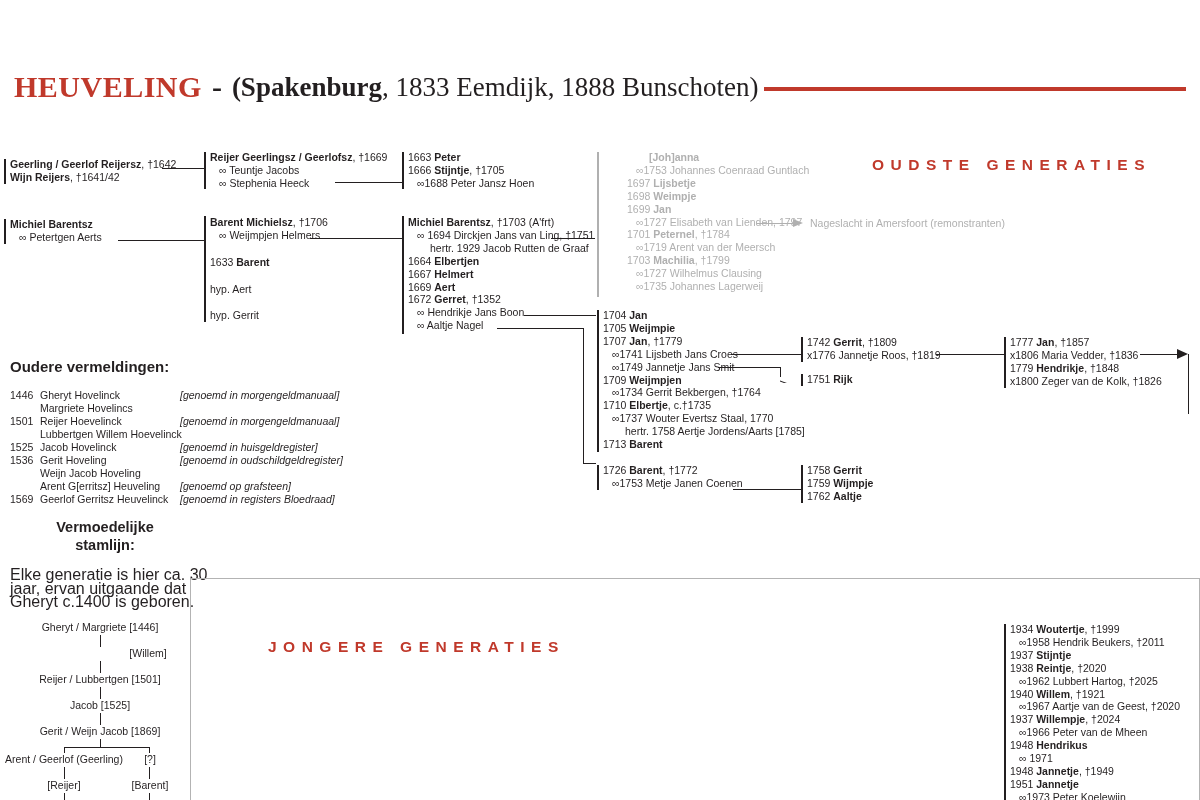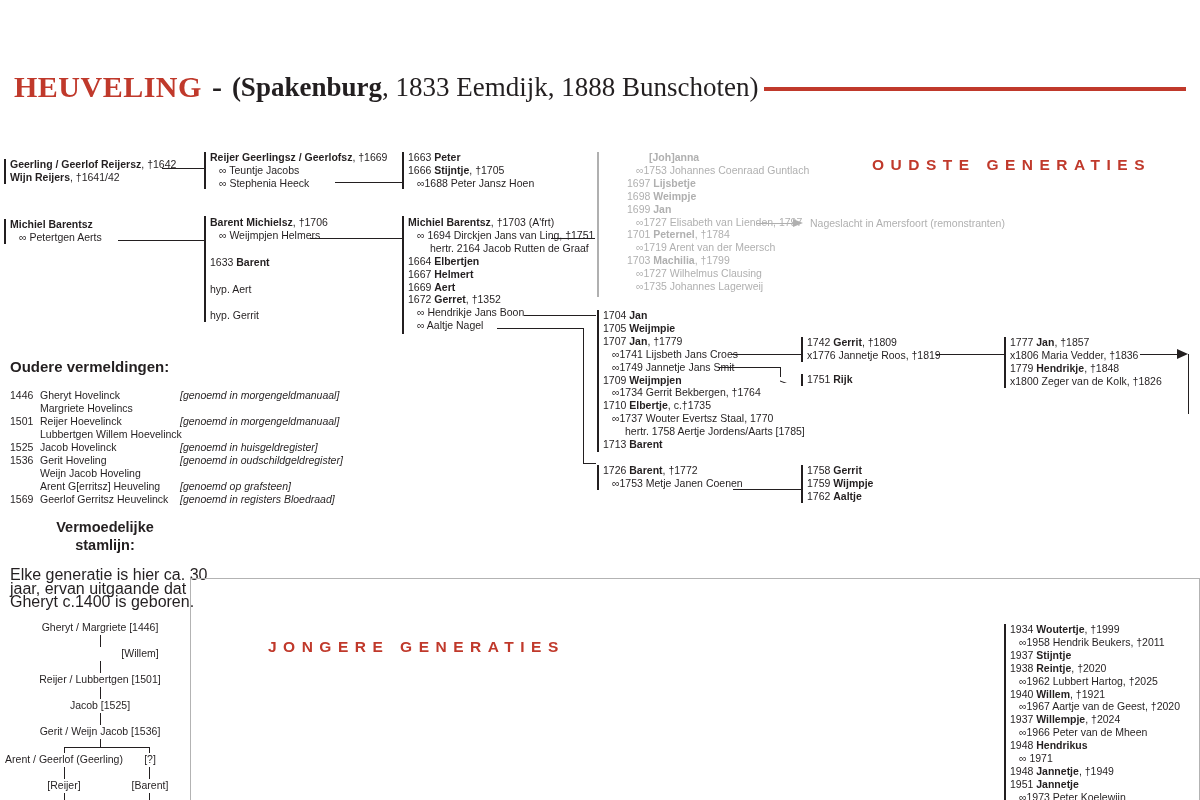--- a/index.html
+++ b/index.html
@@ -136,21 +136,21 @@
   <div class="abs block" style="left:408px;top:151px;">
     <span class="ln"><span class="yr">1663 </span><span class="nm">Peter</span><span class="yr"></span></span>
     <span class="ln"><span class="yr">1666 </span><span class="nm">Stijntje</span><span class="yr">, †1705</span></span>
     <span class="ln ind"><span class="sp">∞1688 Peter Jansz Hoen</span></span>
   </div>
 
   <div class="abs vbar" style="left:402px;top:216px;height:118px;"></div>
   <div class="abs block" style="left:408px;top:216px;">
     <span class="ln"><span class="nm">Michiel Barentsz</span><span class="yr">, †1703 (A'frt)</span></span>
     <span class="ln ind"><span class="sp">∞ 1694 Dirckjen Jans van Ling, †1751</span></span>
-    <span class="ln ind2"><span class="sp">hertr. 2164 Jacob Rutten de Graaf</span></span>
+    <span class="ln ind2"><span class="sp">hertr. 1929 Jacob Rutten de Graaf</span></span>
     <span class="ln"><span class="yr">1664 </span><span class="nm">Elbertjen</span><span class="yr"></span></span>
     <span class="ln"><span class="yr">1667 </span><span class="nm">Helmert</span><span class="yr"></span></span>
     <span class="ln"><span class="yr">1669 </span><span class="nm">Aert</span><span class="yr"></span></span>
     <span class="ln"><span class="yr">1672 </span><span class="nm">Gerret</span><span class="yr">, †1352</span></span>
     <span class="ln ind"><span class="sp">∞ Hendrikje Jans Boon</span></span>
     <span class="ln ind"><span class="sp">∞ Aaltje Nagel</span></span>
   </div>
 
   <div class="abs hline" style="left:551px;top:238px;width:44px;"></div>
   <div class="abs hline" style="left:524px;top:315px;width:72px;"></div>
@@ -277,27 +277,27 @@
   <div class="ov-year" style="left:10px;top:493px;">1569</div>
   <div class="ov-row" style="left:40px;top:493px;">Geerlof Gerritsz Heuvelinck</div>
   <div class="ov-note" style="left:180px;top:493px;">[genoemd in registers Bloedraad]</div>
 
   <div class="abs" id="stam-title" style="left:5px;top:518px;white-space:pre-line;">Vermoedelijke
 stamlijn:</div>
   <div class="abs" id="stam-note" style="left:10px;top:568px;">Elke generatie is hier ca. 30 jaar, ervan uitgaande dat Gheryt c.1400 is geboren.</div>
 
   <div class="stam-node" style="left:0px;top:621px;width:200px;">Gheryt / Margriete [1446]</div>
   <div class="abs vline" style="left:100px;top:635px;height:12px;"></div>
-  <div class="stam-node" style="left:0px;top:647px;width:200px;padding-left:40px;">[Willem]</div>
+  <div class="stam-node" style="left:8px;top:647px;width:200px;padding-left:40px;">[Willem]</div>
   <div class="abs vline" style="left:100px;top:661px;height:12px;"></div>
   <div class="stam-node" style="left:0px;top:673px;width:200px;">Reijer / Lubbertgen [1501]</div>
   <div class="abs vline" style="left:100px;top:687px;height:12px;"></div>
   <div class="stam-node" style="left:0px;top:699px;width:200px;">Jacob [1525]</div>
   <div class="abs vline" style="left:100px;top:713px;height:12px;"></div>
-  <div class="stam-node" style="left:0px;top:725px;width:200px;">Gerit / Weijn Jacob [1536]</div>
+  <div class="stam-node" style="left:0px;top:725px;width:200px;">Gerit / Weijn Jacob [1869]</div>
 
   <div class="abs vline" style="left:100px;top:739px;height:8px;"></div>
   <div class="abs hline" style="left:64px;top:747px;width:86px;"></div>
   <div class="abs vline" style="left:64px;top:747px;height:6px;"></div>
   <div class="abs vline" style="left:149px;top:747px;height:6px;"></div>
 
   <div class="stam-node" style="left:-2px;top:753px;width:132px;">Arent / Geerlof (Geerling)</div>
   <div class="stam-node" style="left:132px;top:753px;width:36px;">[?]</div>
 
   <div class="abs vline" style="left:64px;top:767px;height:12px;"></div>

